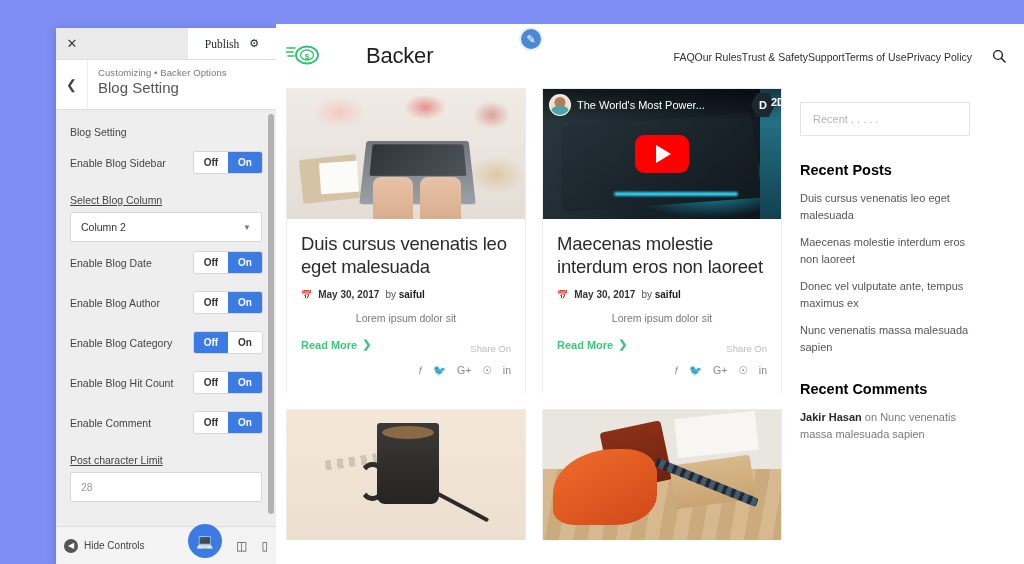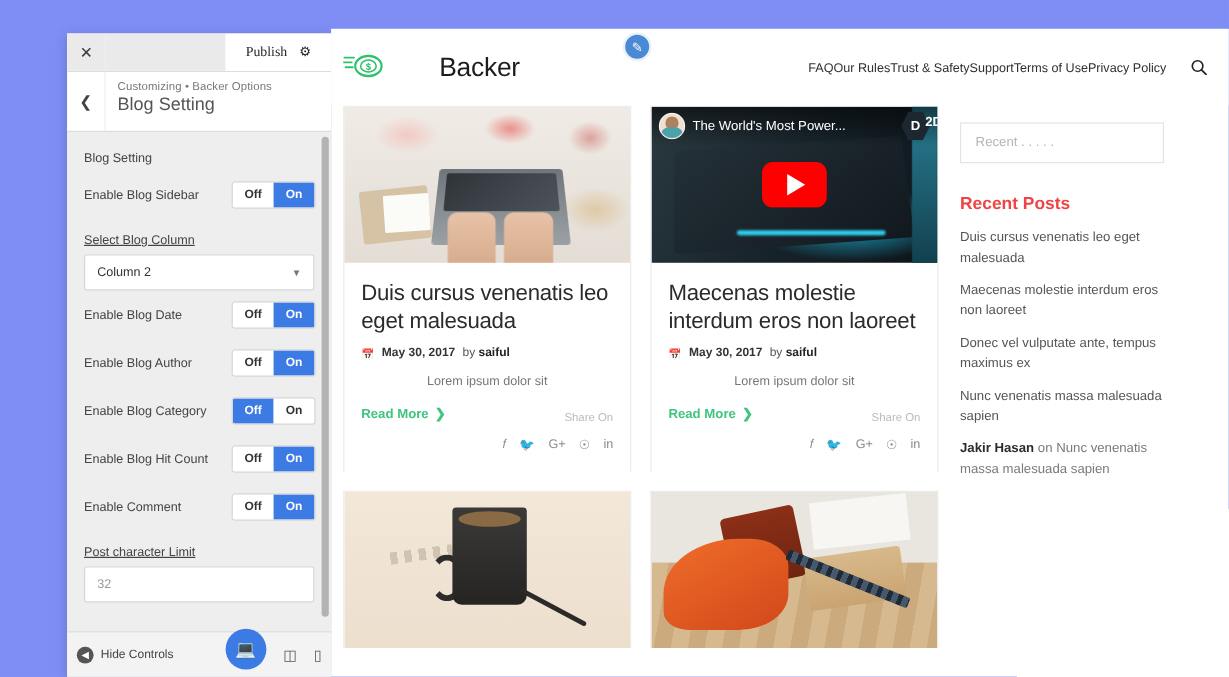--- a/index.html
+++ b/index.html
@@ -280,21 +280,21 @@
   .share-on { font-size: 9.5px; color: #bbb; }
   .share-icons { display: flex; gap: 11px; margin-top: 8px; justify-content: flex-end; }
   .share-icons span { font-size: 10.5px; color: #8a8a8a; cursor: pointer; }
 
   
   .sidebar { width: 170px; padding-top: 14px; }
   .search-box {
     height: 34px; border: 1px solid #e4e4e4; display: flex; align-items: center;
     padding: 0 12px; font-size: 11px; color: #b5b5b5; cursor: text;
   }
-  .side-title { font-size: 14.5px; color: #ef4444; font-weight: bold; margin: 26px 0 12px 0; }
+  .side-title { font-size: 14.5px; color: #000000; font-weight: bold; margin: 26px 0 12px 0; }
   .side-link { font-size: 11px; line-height: 1.5; color: #555; margin-bottom: 11px; cursor: pointer; }
   .cmt { font-size: 11px; line-height: 1.5; color: #7a7a7a; margin-bottom: 11px; }
   .cmt i { font-style: normal; color: #2b2b2b; font-weight: bold; }
 </style>
 </head>
 <body>
 
 <div class="stage">
 
   <div class="customizer">
@@ -369,21 +369,21 @@
 
         <div class="cz-row">
           <span class="cz-label">Enable Comment</span>
           <span class="toggle">
             <span>Off</span>
             <span class="active">On</span>
           </span>
         </div>
 
         <div class="cz-field-label">Post character Limit</div>
-        <div class="cz-input">32</div>
+        <div class="cz-input">28</div>
 
       </div>
       <div class="cz-scroll"></div>
     </div>
 
     <div class="cz-bottom">
       <div class="cz-hide">
         <span class="cz-hide-ico">◀</span>
         <span class="cz-hide-label">Hide Controls</span>
       </div>
@@ -553,20 +553,21 @@
 
       <div class="sidebar">
         <div class="search-box">Recent . . . . .</div>
 
         <div class="side-title">Recent Posts</div>
         <div class="side-link">Duis cursus venenatis leo eget malesuada</div>
         <div class="side-link">Maecenas molestie interdum eros non laoreet</div>
         <div class="side-link">Donec vel vulputate ante, tempus maximus ex</div>
         <div class="side-link">Nunc venenatis massa malesuada sapien</div>
 
+        <div class="side-title">Recent Comments</div>
         <div class="cmt">
           <i>Jakir Hasan</i>
           <span>on</span>
           <span>Nunc venenatis massa malesuada sapien</span>
         </div>
       </div>
 
     </div>
   </div>
 </div>

